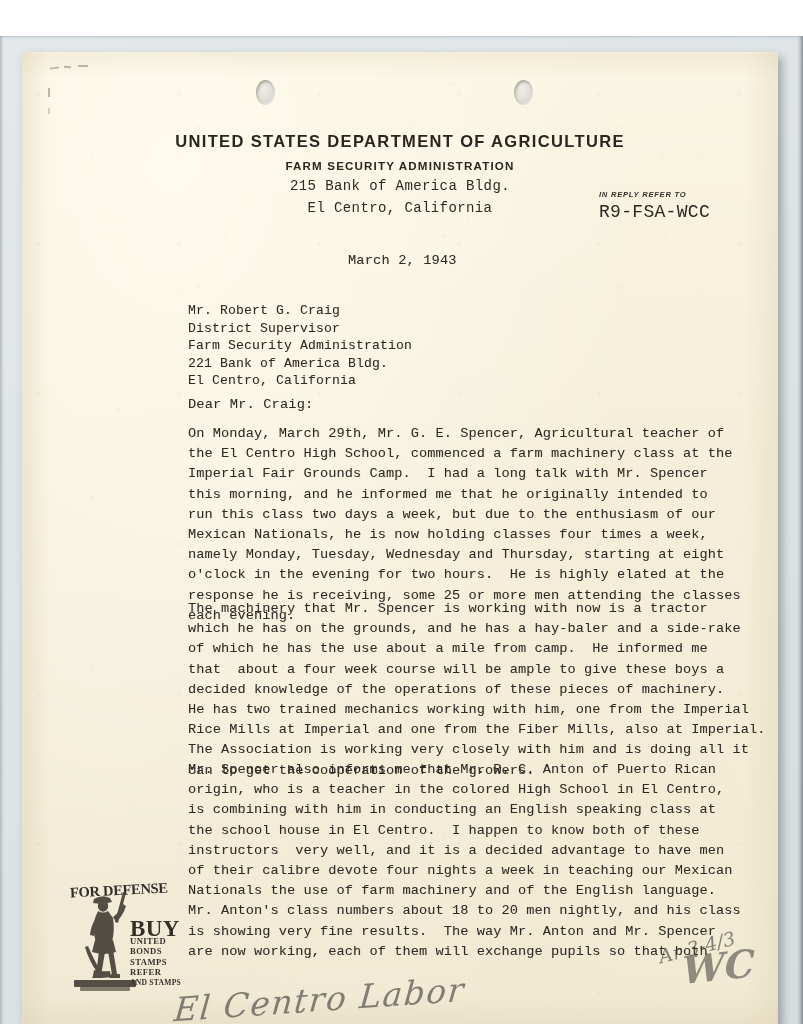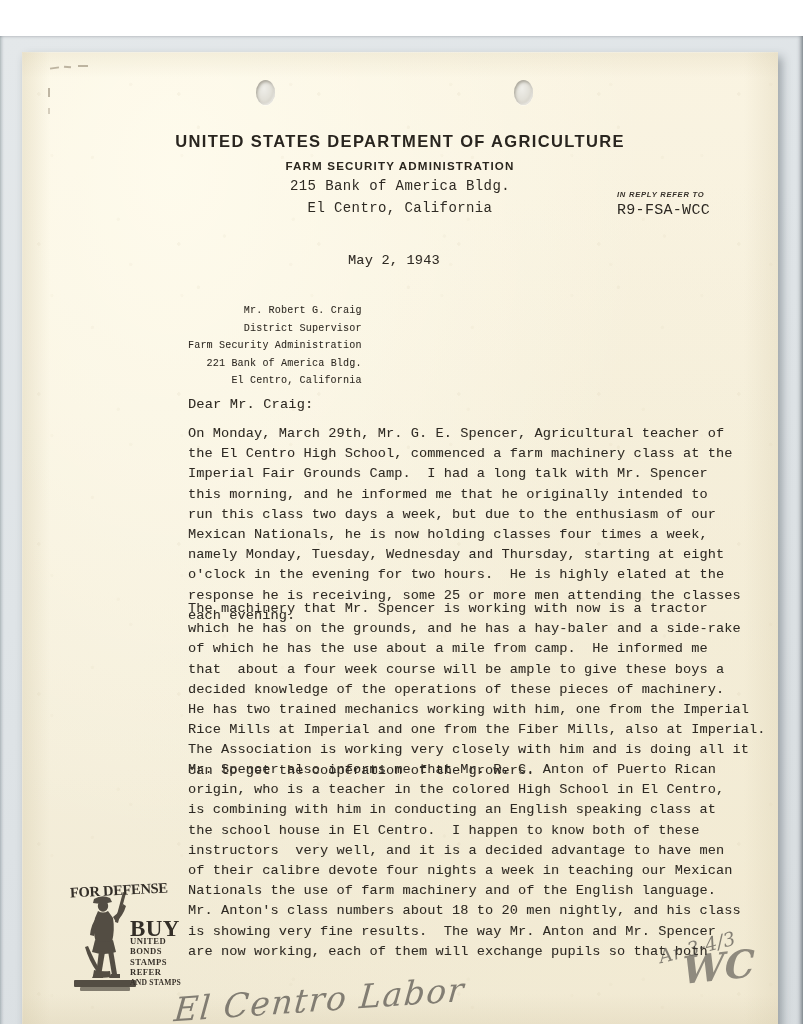--- a/index.html
+++ b/index.html
@@ -139,29 +139,29 @@
   .rr-label {
     font-family: "Liberation Sans", sans-serif;
     font-weight: bold;
     font-size: 7.6px;
     letter-spacing: .75px;
     color: #35302a;
     font-style: italic;
   }
   .rr-code {
     font-family: "Liberation Mono", monospace;
-    font-size: 15px;
+    font-size: 18px;
     letter-spacing: .3px;
     color: #2c2822;
     margin-top: 3px;
     text-align: center;
   }
 
   #date-line   { left: 326px; top: 200px;  font-size: 13.6px; line-height: 17px; }
-  #addressee   { left: 166px; top: 250px;  font-size: 10px; line-height: 17.6px; text-align: right; }
+  #addressee   { left: 166px; top: 250px;  font-size: 13px; line-height: 17.6px; }
   #salutation  { left: 166px; top: 344px;  font-size: 13.6px; line-height: 17.6px; }
 
   .body-par {
     position: absolute;
     left: 166px;
     font-family: "Liberation Mono", "DejaVu Sans Mono", monospace;
     font-size: 13.55px;
     line-height: 20.2px;
     color: #2e2a24;
     white-space: pre;
@@ -277,21 +277,21 @@
       <div class="lh-line2">FARM SECURITY ADMINISTRATION</div>
       <div class="lh-line3">215 Bank of America Bldg.</div>
       <div class="lh-line4">El Centro, California</div>
     </div>
 
     <div id="reply-ref">
       <div class="rr-label">IN REPLY REFER TO</div>
       <div class="rr-code">R9-FSA-WCC</div>
     </div>
 
-    <div class="typed" id="date-line">May 2, 1943</div>
+    <div class="typed" id="date-line">March 2, 1943</div>
 
     <div class="typed" id="addressee">Mr. Robert G. Craig
 District Supervisor
 Farm Security Administration
 221 Bank of America Bldg.
 El Centro, California</div>
 
     <div class="typed" id="salutation">Dear Mr. Craig:</div>
 
     <div class="body-par" id="par-1">On Monday, March 29th, Mr. G. E. Spencer, Agricultural teacher of

